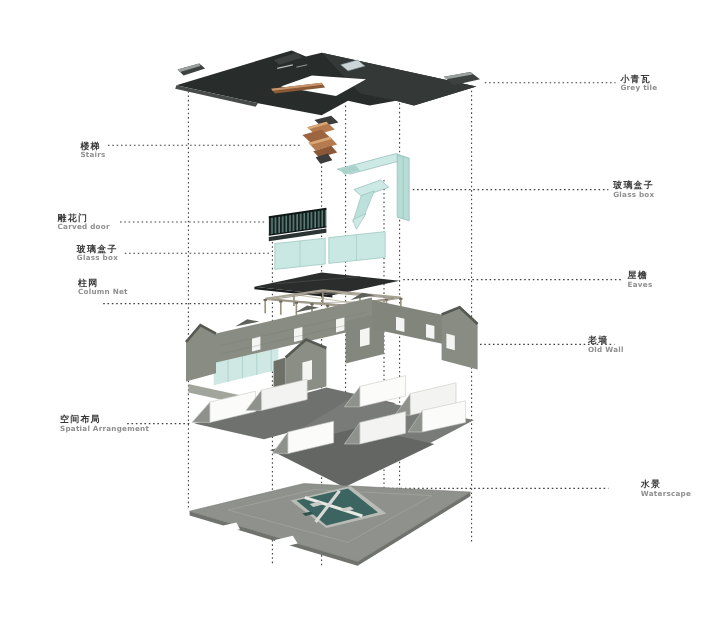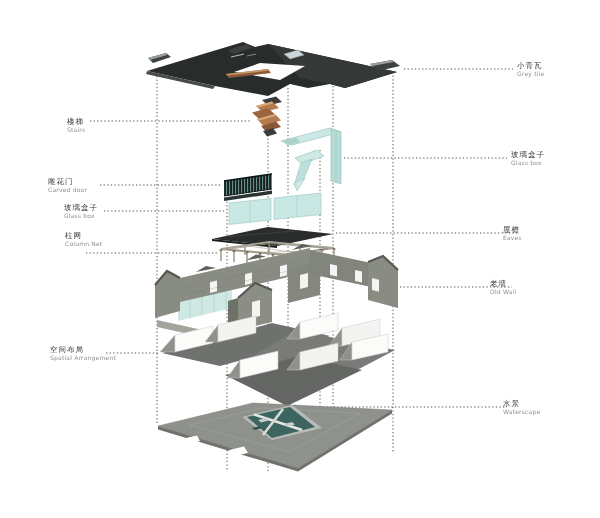--- a/index.html
+++ b/index.html
@@ -1,21 +1,21 @@
 <!DOCTYPE html>
 <html style="--c-roof: #282c2b; --c-glass: #cde9e5; --c-stairs: #b57a4e; --c-wall: #898c82; --c-floor: #6e716e; --c-plate: #8e918c; --c-water: #3c6561; --c-leader: #3f3f3f;"><head>
 <meta charset="utf-8">
 <style>
   html,body{margin:0;padding:0;background:#ffffff;}
   #stage{
     position:relative;width:600px;height:518px;background:#ffffff;overflow:hidden;
     font-family:"DejaVu Sans","Liberation Sans",sans-serif;
   }
   #art{position:absolute;left:0;top:0;}
-  .label{position:absolute;white-space:nowrap;line-height:1.15;}
+  .label{position:absolute;white-space:nowrap;line-height:1.15;font-weight:bold;}
   .label .zh{font-size:7.5px;color:#3a3a3a;letter-spacing:1px;}
   .label .en{font-size:6px;color:#8f8f8f;letter-spacing:.2px;}
   
   :root{
     --c-roof:#282c2b; --c-glass:#cde9e5; --c-stairs:#b57a4e; --c-wall:#898c82;
     --c-floor:#6e716e; --c-plate:#8e918c; --c-water:#3c6561; --c-leader:#3f3f3f;
   }
   .f-roof{fill:var(--c-roof);} .f-glass{fill:var(--c-glass);} .f-stairs{fill:var(--c-stairs);}
   .f-wall{fill:var(--c-wall);} .f-floor{fill:var(--c-floor);} .f-plate{fill:var(--c-plate);}
   .f-water{fill:var(--c-water);}
@@ -222,26 +222,26 @@
   </div>
 
   <div class="label" style="left:517px;top:62px">
     <div class="zh">小青瓦</div>
     <div class="en">Grey tile</div>
   </div>
   <div class="label" style="left:511px;top:151px">
     <div class="zh">玻璃盒子</div>
     <div class="en">Glass box</div>
   </div>
-  <div class="label" style="left:503px;top:226px">
+  <div class="label" style="left:523px;top:226px">
     <div class="zh">屋檐</div>
     <div class="en">Eaves</div>
   </div>
   <div class="label" style="left:490px;top:280px">
     <div class="zh">老墙</div>
     <div class="en">Old Wall</div>
   </div>
-  <div class="label" style="left:503px;top:400px">
+  <div class="label" style="left:534px;top:400px">
     <div class="zh">水景</div>
     <div class="en">Waterscape</div>
   </div>
 
 </div>
 
 </body></html>

